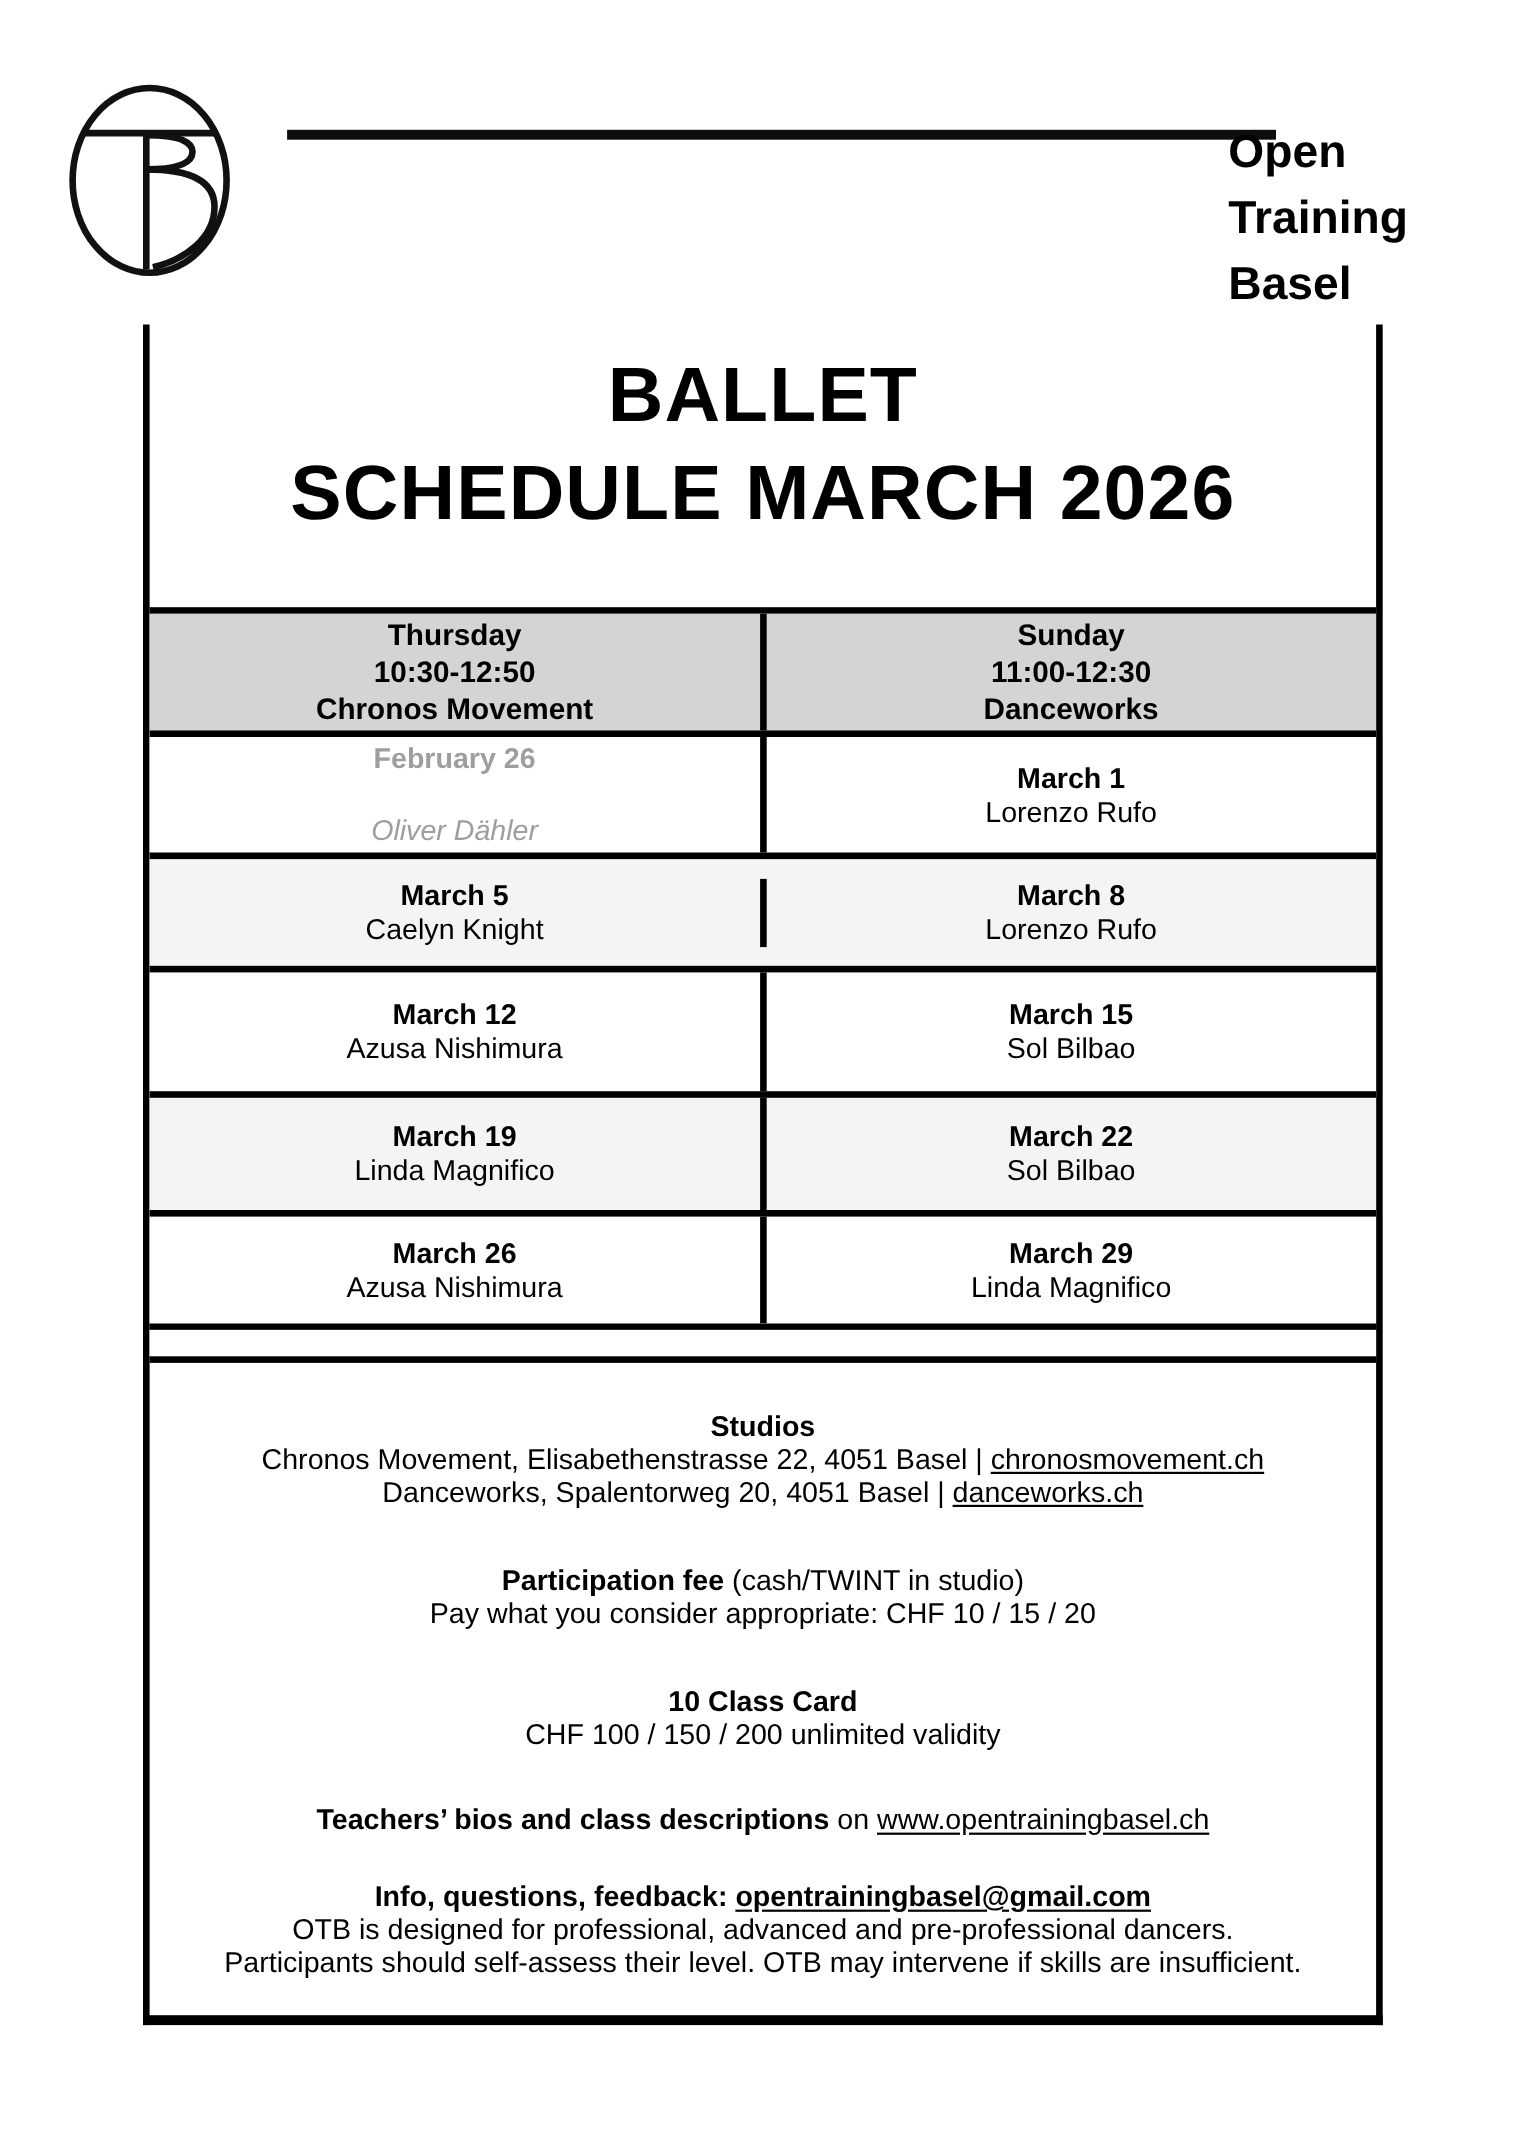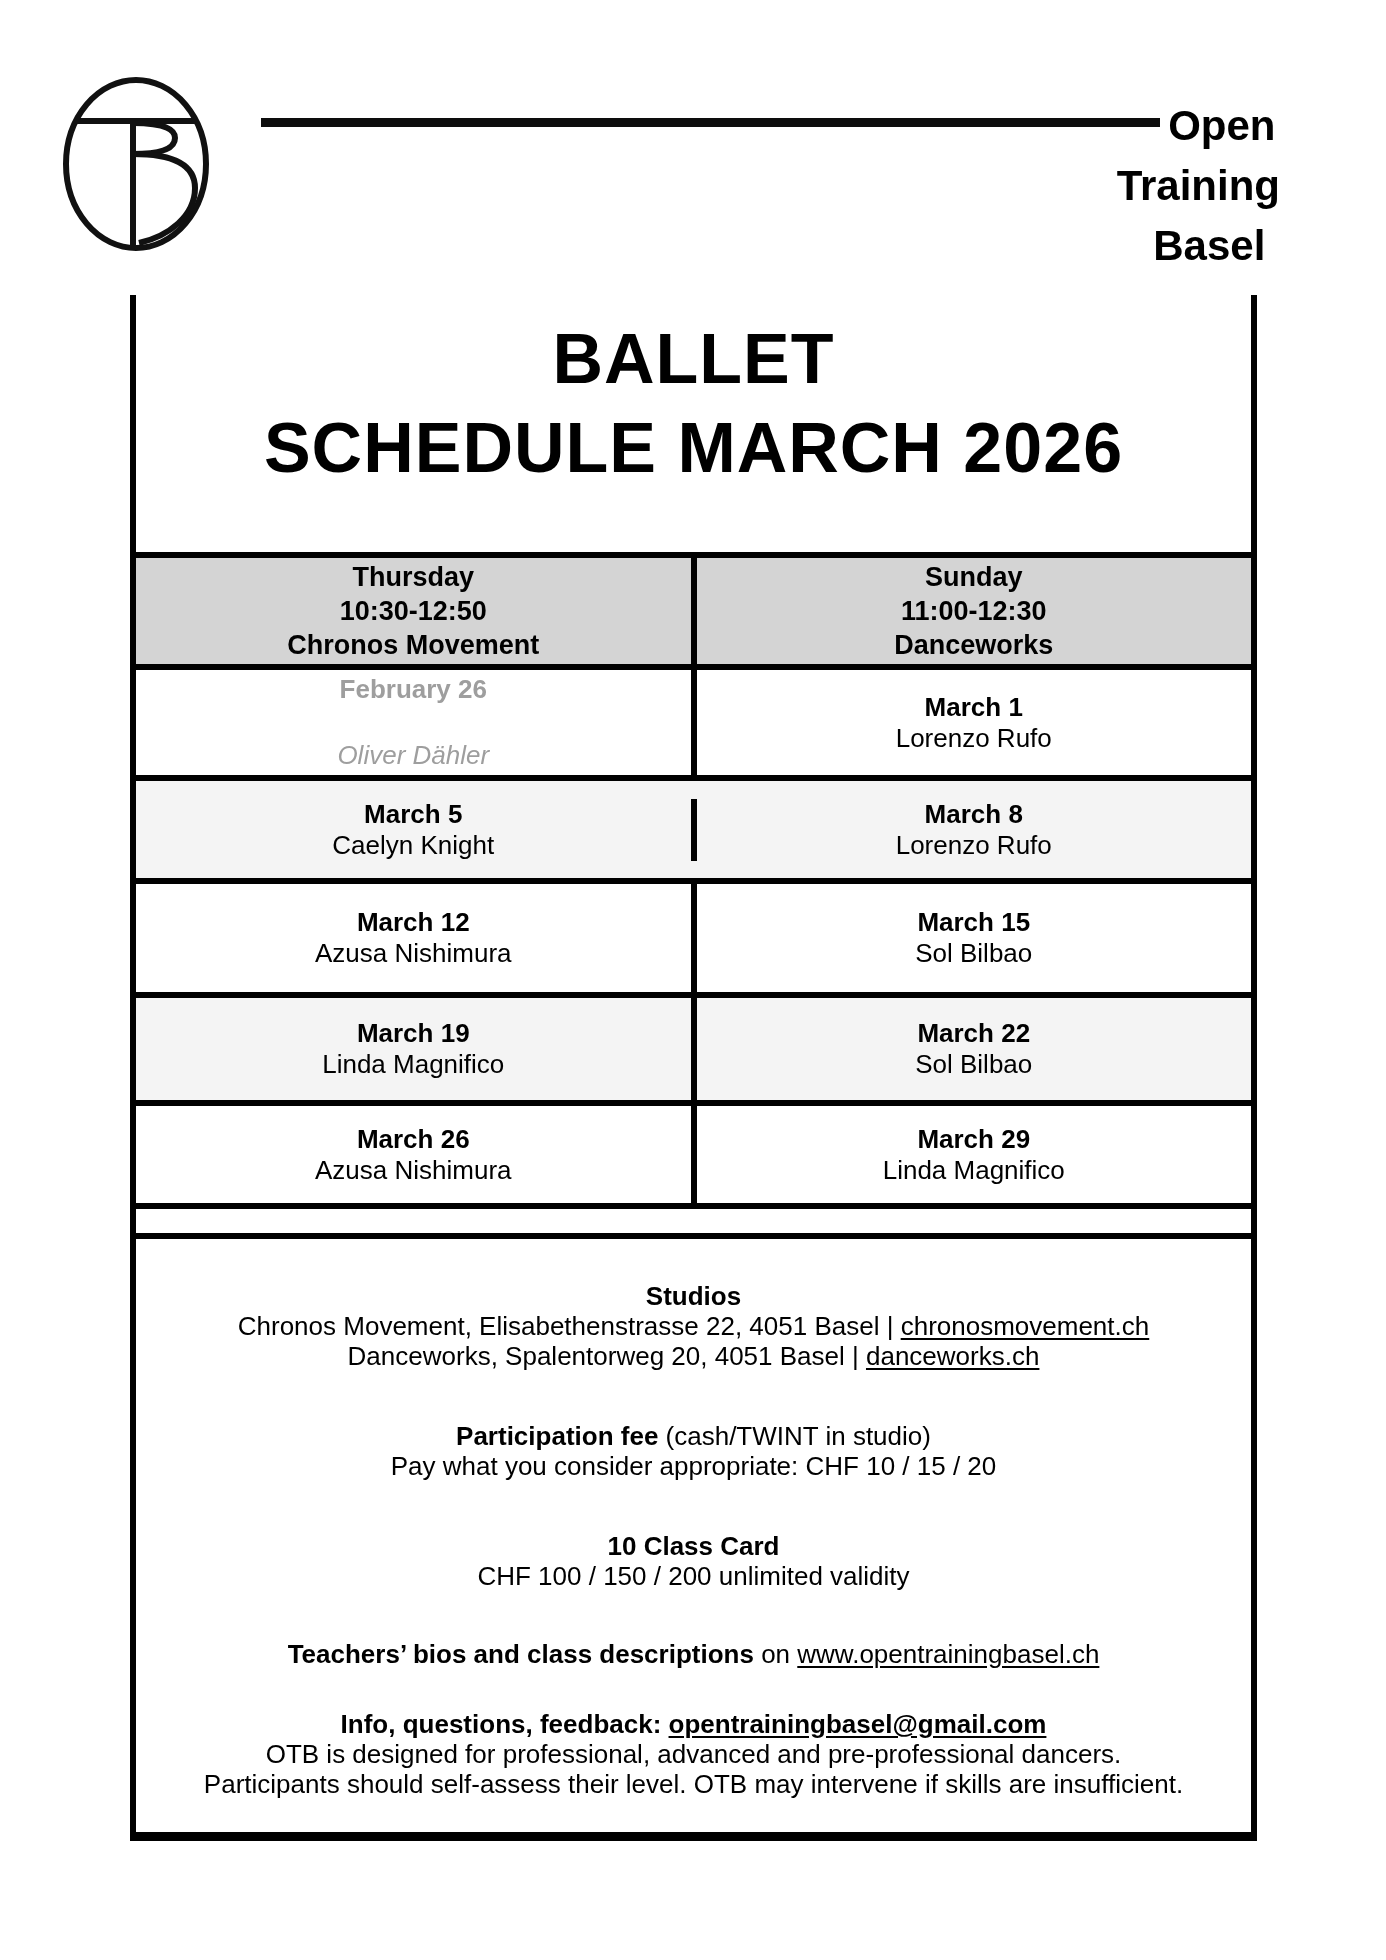--- a/index.html
+++ b/index.html
@@ -3,21 +3,21 @@
 <meta charset="utf-8">
 <style>
   html,body{margin:0;padding:0;background:#fff;}
   .page{
     position:relative;width:1386px;height:1960px;background:#ffffff;
     font-family:"Liberation Sans","DejaVu Sans",sans-serif;color:#000;overflow:hidden;
   }
   
   .logo{position:absolute;left:62px;top:76px;width:148px;height:176px;}
   .rule{position:absolute;left:261px;top:118px;width:899px;height:9px;background:#0d0d0d;}
-  .brand{position:absolute;top:96px;right:59px;text-align:center;
+  .brand{position:absolute;top:108px;right:59px;text-align:left;
          font-size:42px;font-weight:bold;line-height:60px;}
   .brand .b2{margin-right:47px;}
   .brand .b3{margin-right:25px;}
   
   .frame{position:absolute;left:130px;top:295px;width:1127px;height:1546px;
          box-sizing:border-box;border-left:6px solid #000;border-right:6px solid #000;
          border-bottom:9px solid #000;background:#fff;}
   
   .title-block{height:257px;box-sizing:border-box;display:flex;flex-direction:column;
                justify-content:center;align-items:center;padding-bottom:40px;

